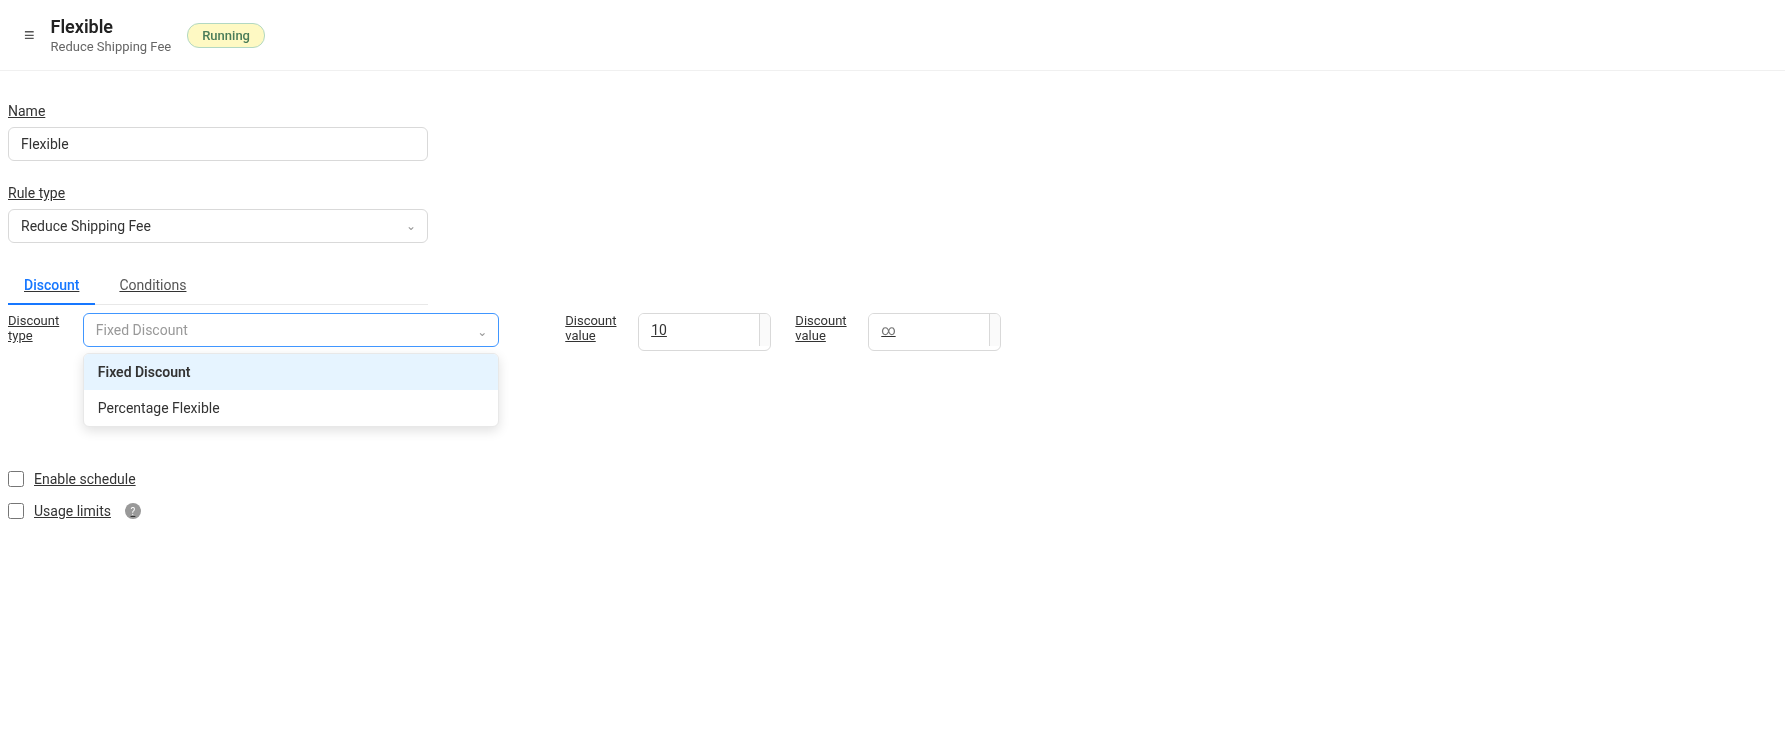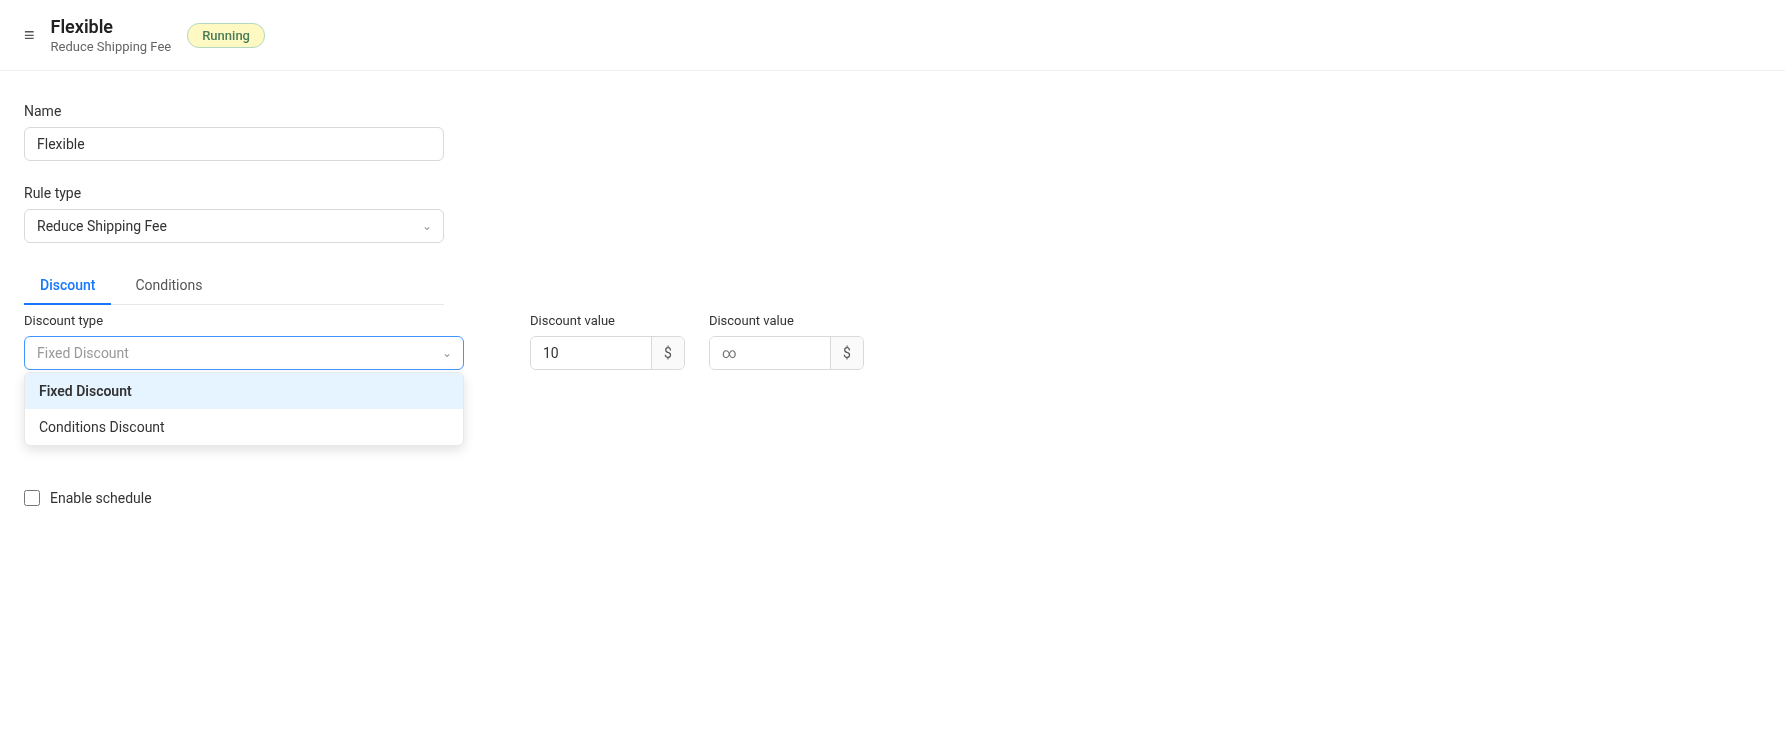--- a/index.html
+++ b/index.html
@@ -52,22 +52,23 @@
       background: #fef9c3;
       color: #4a7c59;
       border: 1px solid #b2d8c2;
       border-radius: 12px;
       padding: 4px 14px;
       font-size: 13px;
       font-weight: 500;
     }
 
     .main-content {
-      padding: 32px 24px;
+      padding: 32px 8px;
       max-width: 700px;
+      text-decoration: underline;
     }
 
     .field-group {
       margin-bottom: 24px;
     }
 
     .field-label {
       font-size: 14px;
       color: #333;
       margin-bottom: 8px;
@@ -134,21 +135,21 @@
       border-bottom-color: #1677ff;
       font-weight: 500;
     }
 
     .discount-section {
       margin-bottom: 24px;
     }
 
     .discount-field {
       display: flex;
-      flex-direction: column;
+      flex-direction: row;
     }
 
     .discount-field-label {
       font-size: 13px;
       color: #333;
       margin-bottom: 8px;
     }
 
     .discount-type-select-wrapper {
       position: relative;
@@ -302,21 +303,21 @@
             <option value="percentage">Percentage Discount</option>
           </select>
           <span class="select-arrow" style="right:12px;">⌄</span>
 
           
           <div class="dropdown-menu">
             <div class="dropdown-item selected">
               <span>Fixed Discount</span>
             </div>
             <div class="dropdown-item">
-              <span>Conditions Discount</span>
+              <span>Percentage Flexible</span>
             </div>
           </div>
         </div>
       </div>
 
       <div class="discount-field" style="margin-top: 0; margin-left: 42px;">
         <div class="discount-field-label">Discount value</div>
         <div class="input-with-suffix">
           <input class="suffix-input" type="text" value="10" style="">
           <span class="input-suffix">$</span>
@@ -332,14 +333,19 @@
       </div>
 
     </div>
   </div>
 
   <div class="checkbox-row" style="margin-top: 120px;">
     <input type="checkbox" class="checkbox" style="">
     <span class="checkbox-label">Enable schedule</span>
   </div>
 
+  <div class="checkbox-row">
+    <input type="checkbox" class="checkbox" style="">
+    <span class="checkbox-label">Usage limits</span>
+    <span class="help-icon">?</span>
+  </div>
 
 </div>
 
 </body></html>

